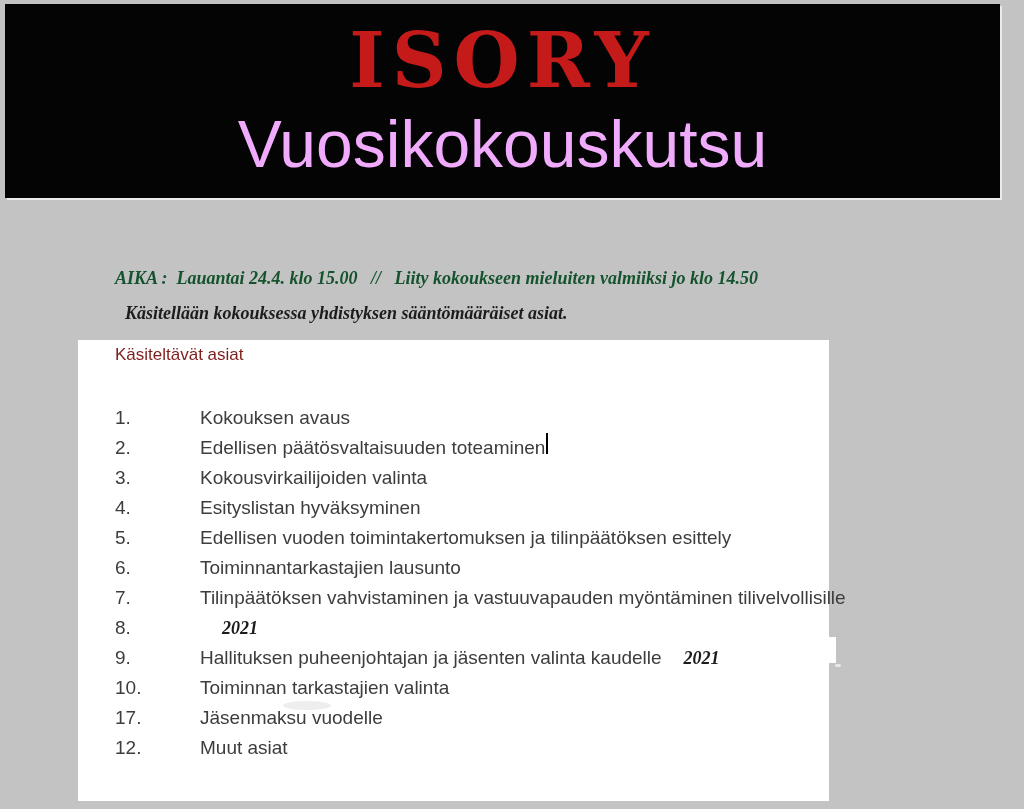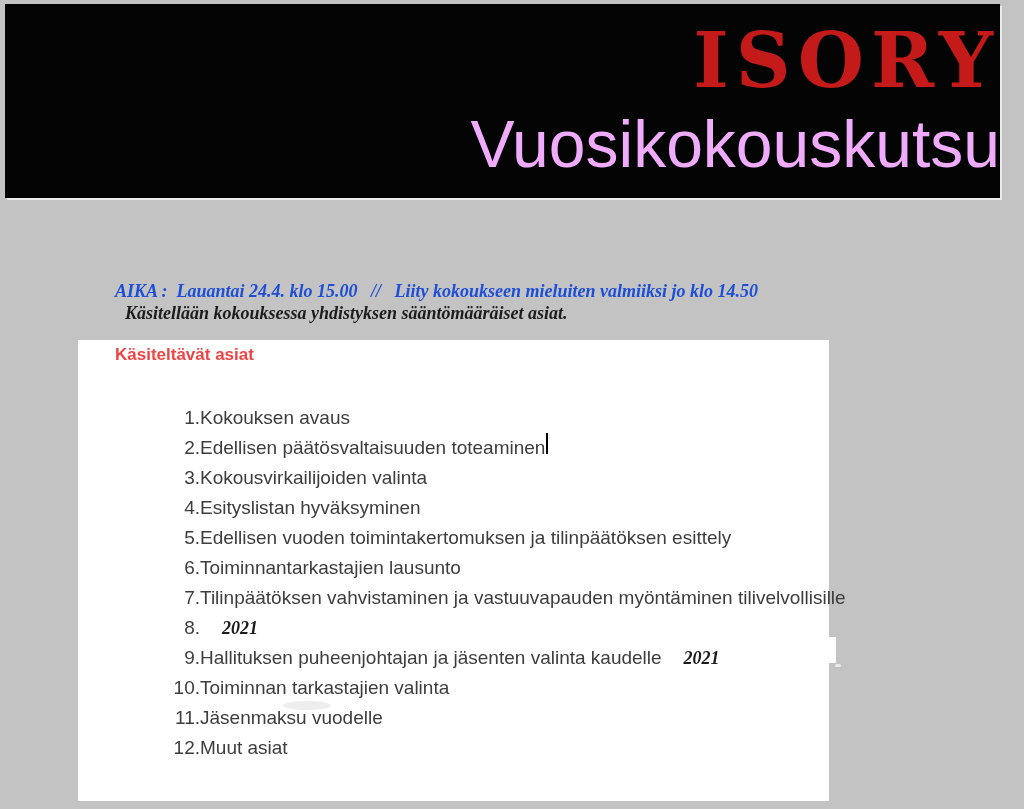--- a/index.html
+++ b/index.html
@@ -1,15 +1,15 @@
 <!DOCTYPE html>
 <html><head>
 <meta charset="utf-8">
 <style>
-  * { margin:0; padding:0; box-sizing:border-box;text-align:right; }
+  * { margin:0; padding:0; box-sizing:border-box; }
   html,body { width:1024px; height:809px; }
   body {
     background:#c3c3c3;
     position:relative;
     overflow:hidden;
     font-family:"Liberation Sans", sans-serif;
   }
 
   
   .banner {
@@ -30,46 +30,46 @@
   .banner-title {
     position:absolute; top:102px; left:0; width:100%;
     font-family:"Liberation Sans", sans-serif;
     font-weight:400;
     font-size:66px; line-height:76px;
     color:#f0abfc;
   }
 
   
   .meta {
-    position:absolute; left:115px; top:234px;
+    position:absolute; left:115px; top:221px;
     font-family:"Liberation Serif", serif;
     font-size:18px; line-height:23px;
-    color:#1d4ed8;
+    color:#14532d;
     white-space:pre;
   }
   .bold-it { font-weight:bold; font-style:italic; }
   .plain-serif { font-weight:normal; font-style:normal; }
 
   .note {
     position:absolute; left:125px; top:303px;
     font-family:"Liberation Serif", serif;
     font-weight:bold; font-style:italic;
     font-size:18px; color:#1c1c1c;
   }
 
   
   .agenda-box {
     position:absolute; left:78px; top:340px;
     width:751px; height:461px;
     background:#ffffff;
   }
   .agenda-heading {
     position:absolute; left:37px; top:5px;
-    font-size:17px; font-weight:bold;
-    color:#ef4444;
+    font-size:17px; font-weight:normal;
+    color:#7f1d1d;
   }
   .agenda-list { position:absolute; left:37px; top:63px; width:700px; }
   .agenda-row {
     display:flex; align-items:baseline;
     height:30px; line-height:30px;
     font-size:19px; color:#3d3d3d;
     white-space:nowrap;
   }
   .agenda-row .num { width:85px; flex:0 0 85px; }
   .agenda-row .year {
@@ -153,21 +153,21 @@
       <div class="agenda-row">
         <span class="num">9.</span>
         <span class="txt">Hallituksen puheenjohtajan ja jäsenten valinta kaudelle</span>
         <span class="year">2021</span>
       </div>
       <div class="agenda-row">
         <span class="num">10.</span>
         <span class="txt">Toiminnan tarkastajien valinta</span>
       </div>
       <div class="agenda-row">
-        <span class="num">11.</span>
+        <span class="num">17.</span>
         <span class="txt">Jäsenmaksu vuodelle</span>
       </div>
       <div class="agenda-row">
         <span class="num">12.</span>
         <span class="txt">Muut asiat</span>
       </div>
     </div>
 </div>
 
 <div class="notch"></div>

